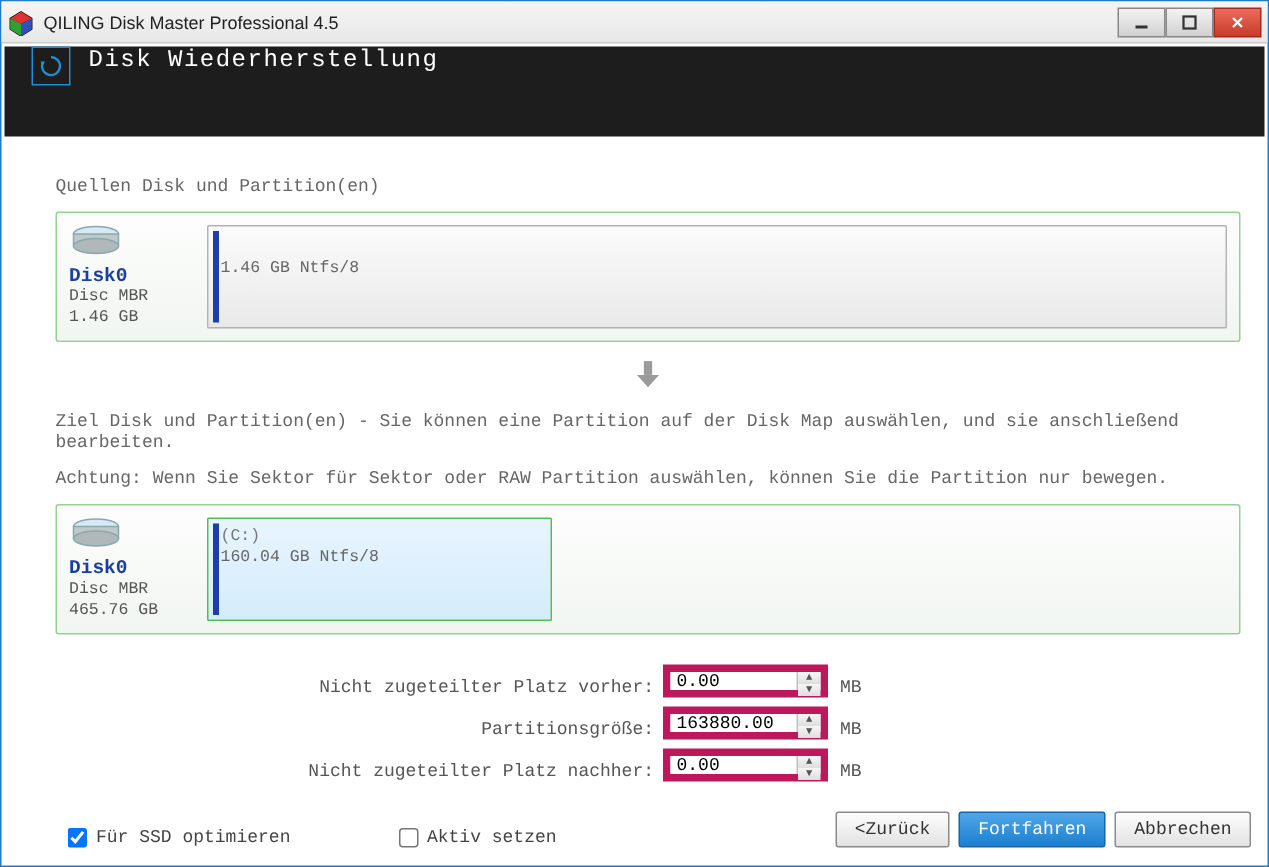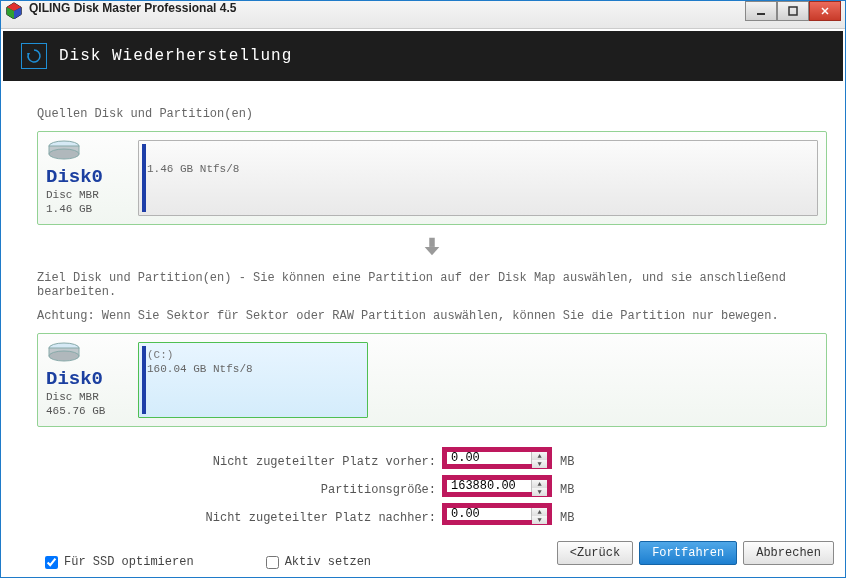--- a/index.html
+++ b/index.html
@@ -1,33 +1,33 @@
 <!DOCTYPE html>
 <html><head>
 <meta charset="utf-8">
 <style>
 * { box-sizing: border-box; margin: 0; padding: 0; }
 body { font-family: "Courier New", monospace; font-size: 12px; background: #fff; }
 .window { width: 846px; height: 578px; border: 1px solid #1f7bc9; position: relative; background: #fff; }
-.titlebar { height: 28px; background: linear-gradient(#f5f5f5,#e8e8e8); border-bottom: 1px solid #ccc; display: flex; padding: 0 4px; font-weight: bold; }
+.titlebar { height: 28px; background: linear-gradient(#f5f5f5,#e8e8e8); border-bottom: 1px solid #ccc; display: flex; align-items: center; padding: 0 4px; }
 .app-icon { width: 18px; height: 18px; margin-right: 6px; }
 .title-text { font-family: Tahoma, sans-serif; font-size: 12px; color: #222; }
 .win-controls { margin-left: auto; display: flex; gap: 0; }
 .win-btn { width: 32px; height: 20px; border: 1px solid #888; background: linear-gradient(#f3f3f3,#d1d1d1); display: flex; align-items: center; justify-content: center; font-family: sans-serif; font-size: 11px; cursor: pointer; }
 .win-btn.close { background: linear-gradient(#ec6b5c,#c83b2a); color: #fff; border-color: #a02c1f; }
 .win-btn svg { width: 10px; height: 10px; }
-.header-band { height: 50px; background: #1d1d1d; display: flex; align-items: center; padding: 0 18px; margin: 2px; }
+.header-band { height: 60px; background: #1d1d1d; display: flex; align-items: flex-start; padding: 0 18px; margin: 2px; }
 .header-icon { width: 26px; height: 26px; border: 1px solid #1f8fd6; display: flex; align-items: center; justify-content: center; margin-right: 12px; }
 .header-title { color: #fff; font-size: 16px; letter-spacing: 1px; }
 .content { padding: 18px 18px 0 36px; color: #555; }
 .section-label { margin: 6px 0 10px 0; color: #666; }
 .disk-panel { border: 1px solid #93d294; background: linear-gradient(#fdfdfd,#f1f6f1); padding: 8px; display: flex; gap: 8px; border-radius: 2px; }
 .disk-info { width: 84px; }
 .disk-icon { width: 36px; height: 20px; margin-bottom: 2px; }
-.disk-name { color: #1b3fa0; font-weight: bold; font-size: 19px; }
+.disk-name { color: #1b3fa0; font-weight: bold; font-size: 13px; }
 .disk-meta { color: #555; font-size: 11px; line-height: 14px; }
 .partition-box { flex: 1; border: 1px solid #b3b3b3; background: linear-gradient(#fbfbfb,#e9e9e9); padding: 6px 8px; position: relative; border-radius: 1px; }
 .partition-box.selected { border: 1px solid #4fbf52; background: linear-gradient(#e8f5ff,#d4ecfb); }
 .partition-box::before { content:""; position:absolute; left:3px; top:3px; bottom:3px; width:4px; background:#1d3ea8; }
 .partition-label { color: #777; font-size: 11px; }
 .partition-text { color: #666; font-size: 11px; margin-top: 2px; }
 .target-container { display:flex; gap:8px; }
 .target-container .partition-box { flex: 0 0 230px; }
 .arrow-down { text-align: center; margin: 10px 0; }
 .arrow-down svg { width: 22px; height: 22px; fill: #9a9a9a; }

